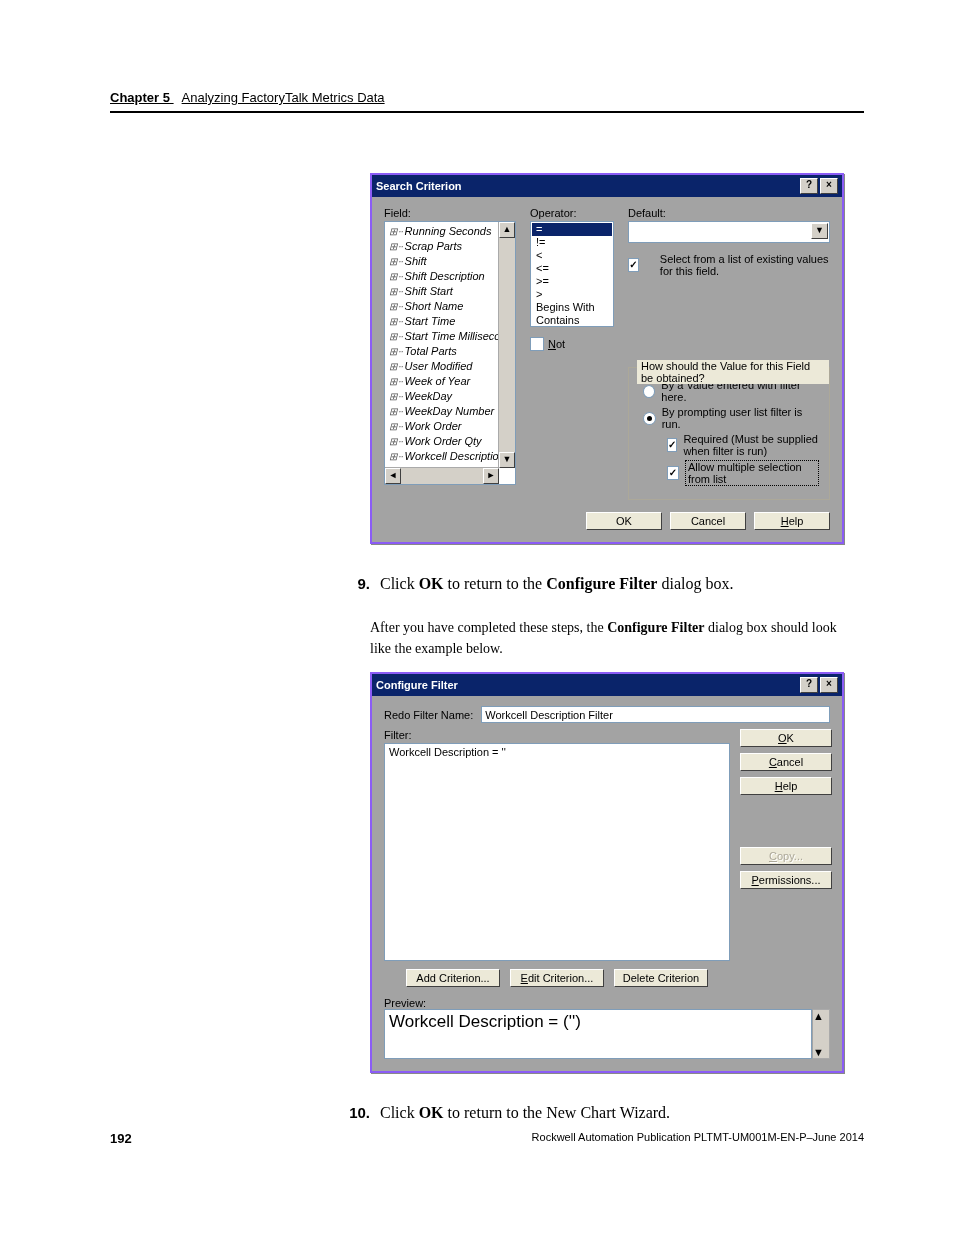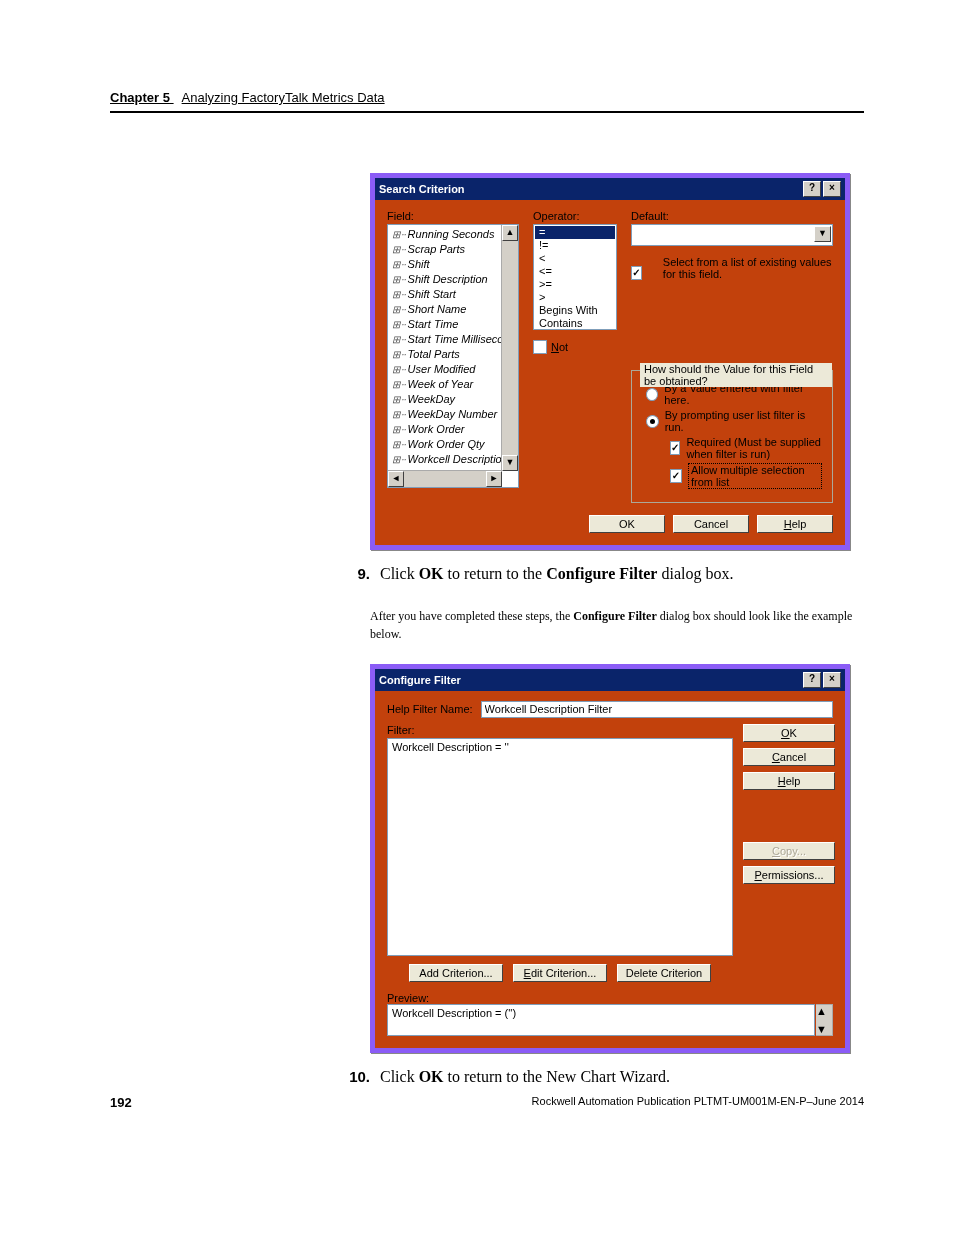--- a/index.html
+++ b/index.html
@@ -20,25 +20,25 @@
     font-family: Arial, Helvetica, sans-serif;
     font-size: 13px;
     margin-bottom: 6px;
     text-decoration: underline;
   }
   .chapter-header .bold { font-weight: bold; }
   .chapter-header .light { font-weight: normal; margin-left: 8px; }
   .hr { border-top: 2px solid #000; margin-bottom: 60px; }
   .content { margin-left: 260px; width: 490px; }
   .dialog {
-    border: 5px solid #8b5cf6;
-    background: #c2410c;
+    border: 2px solid #8b5cf6;
+    background: #a3a3a3;
     font-family: Tahoma, Arial, sans-serif;
     font-size: 11px;
-    margin-bottom: 12px;
+    margin-bottom: 28px;
     box-shadow: 1px 1px 0 #888;
   }
   .titlebar {
     background: linear-gradient(#0a246a,#0a246a);
     color: #fff;
     font-weight: bold;
     font-size: 11px;
     padding: 3px 4px;
     display: flex;
     align-items: center;
@@ -99,42 +99,42 @@
     font-family:Tahoma,Arial,sans-serif;
     width:74px;
     text-align:center;
   }
   .win-btn.disabled { color:#aca899; text-shadow:1px 1px 0 #fff; }
   .bottom-btns { display:flex; gap:8px; justify-content:flex-end; margin-top:12px; }
   .step { font-size: 16px; line-height: 1.55; margin: 0 0 20px -36px; display:flex; }
   .step-num { width:36px; font-weight:bold; font-family: Arial,Helvetica,sans-serif; font-size:15px; text-align:right; padding-right:10px;}
   .step-text { flex:1; }
   .step-text strong { font-weight:bold; }
-  .para { font-size:12px; line-height:1.55; margin-bottom:20px; }
+  .para { font-size:14px; line-height:1.55; margin-bottom:12px; }
   
   .cf-body { padding:10px 12px 12px 12px; }
   .cf-row1 { display:flex; align-items:center; gap:8px; }
   .textfield { background:#fff; border:1px solid #7f9db9; font-size:11px; padding:1px 3px; height:17px; box-sizing:border-box; }
   .cf-main { display:flex; gap:10px; margin-top:6px; }
   .cf-left { width:96px; display:flex; flex-direction:column; gap:6px; }
   .move-box { border:1px solid #aca899; padding:18px 6px 10px 6px; position:relative; text-align:center;}
   .arrow-btn {
     width:22px;height:20px;background:#ece9d8;
     border:1px solid #fff;border-right-color:#404040;border-bottom-color:#404040;
     font-size:11px;color:#aca899;display:inline-flex;align-items:center;justify-content:center;
   }
   .cf-center { flex:1; }
   .filter-list { width:100%; height:218px; background:#fff; border:1px solid #7f9db9; padding:2px 4px; box-sizing:border-box; font-size:11px;}
   .cf-right { width:90px; display:flex; flex-direction:column; gap:6px; }
   .cf-right .win-btn { width:90px; }
   .cf-bottom-btns { display:flex; gap:10px; justify-content:center; margin-top:8px;}
   .cf-bottom-btns .win-btn { width:92px; }
   .preview-label { margin-top:10px; font-size:11px; }
   .preview-box { position:relative; }
-  .preview-text { width: calc(100% - 18px); height:32px; background:#fff; border:1px solid #7f9db9; padding:2px 4px; box-sizing:border-box; font-size:11px;}
+  .preview-text { width: calc(100% - 18px); height:50px; background:#fff; border:1px solid #7f9db9; padding:2px 4px; box-sizing:border-box; font-size:17px;}
   .preview-scroll { position:absolute; right:0; top:0; bottom:0; width:16px; background:#d4d0c8; border:1px solid #aaa; border-left:none;}
   .underline-first::first-letter { text-decoration: underline; }
   .footer { position:absolute; bottom:40px; left:110px; right:90px; display:flex; justify-content:space-between; font-family:Arial,Helvetica,sans-serif; font-size:11px;}
   .footer .pageno { font-weight:bold; font-size:13px;}
 </style>
 </head>
 <body>
 
 <div class="page">
   <div class="chapter-header">
@@ -202,21 +202,21 @@
             <div class="not-row">
               <span class="chk"></span>
               <span class="underline-first">Not</span>
             </div>
           </div>
           <div style="flex:1;">
             <div class="col-label">Default:</div>
             <div class="select" style="height:18px;position:relative;">
               <div style="position:absolute;right:1px;top:1px;width:15px;height:14px;background:#d4d0c8;border:1px solid #fff;border-right-color:#404040;border-bottom-color:#404040;text-align:center;font-size:9px;line-height:12px;">▼</div>
             </div>
-            <div style="margin-top:10px;display:flex;align-items:flex-end;gap:21px;">
+            <div style="margin-top:10px;display:flex;align-items:center;gap:21px;">
               <span class="chk on"></span>
               <span>Select from a list of existing values for this field.</span>
             </div>
 
             <div class="groupbox" style="margin-top:90px;">
               <div class="groupbox-legend">How should the Value for this Field be obtained?</div>
               <div class="opt-row">
                 <span class="radio"></span>
                 <span>By a Value entered with filter here.</span>
               </div>
@@ -256,21 +256,21 @@
     <div class="dialog" style="width:470px;">
       <div class="titlebar">
         <span>Configure Filter</span>
         <div class="titlebar-btns">
           <div class="tb-btn">?</div>
           <div class="tb-btn">×</div>
         </div>
       </div>
       <div class="cf-body">
         <div class="cf-row1">
-          <span>Help Filter Name:</span>
+          <span>Redo Filter Name:</span>
           <input class="textfield" style="flex: 1 1 0%;" value="Workcell Description Filter">
         </div>
         <div class="cf-main">
           <div class="cf-center">
             <div class="col-label">Filter:</div>
             <div class="filter-list">
               <div>Workcell Description = ''</div>
             </div>
             <div class="cf-bottom-btns">
               <div class="win-btn">Add Criterion...</div>

